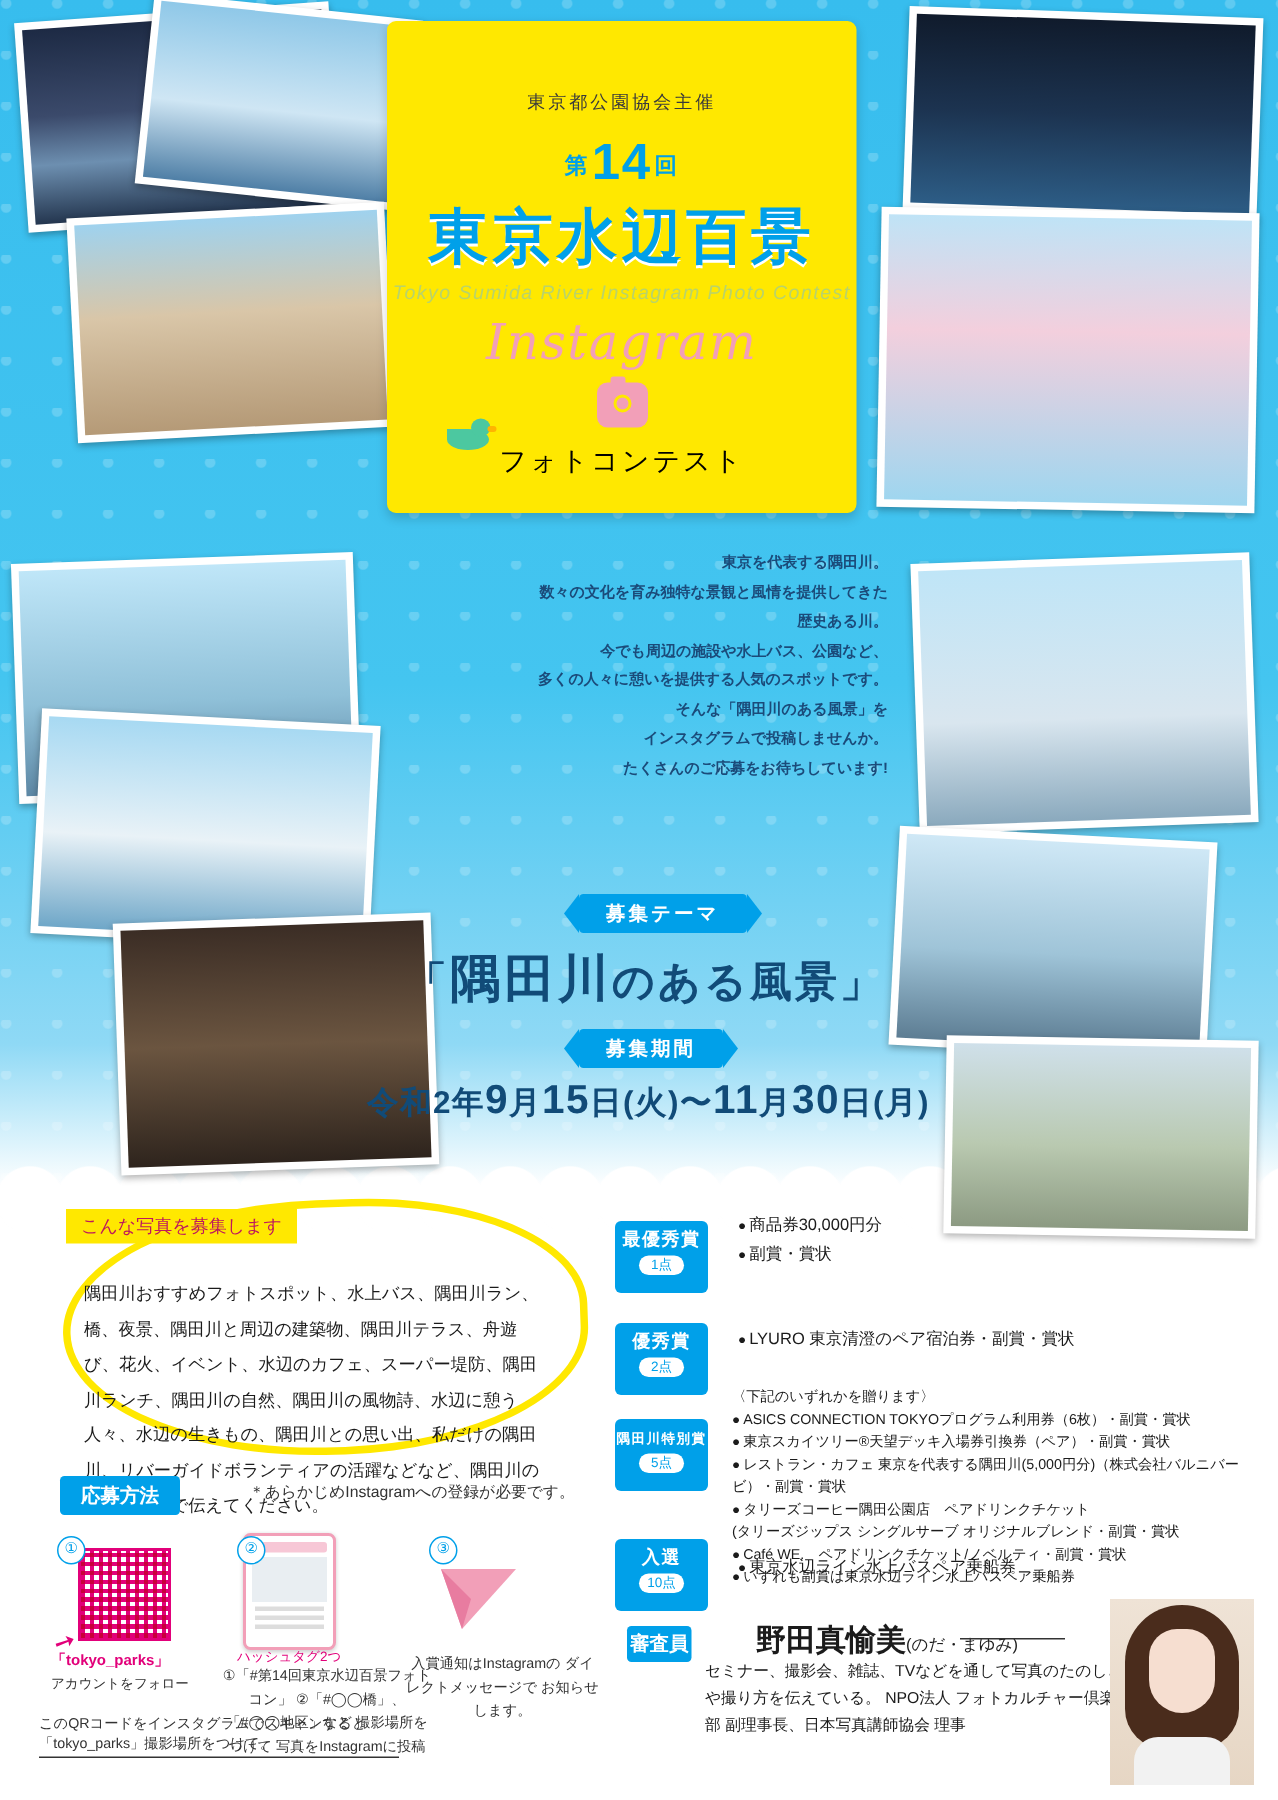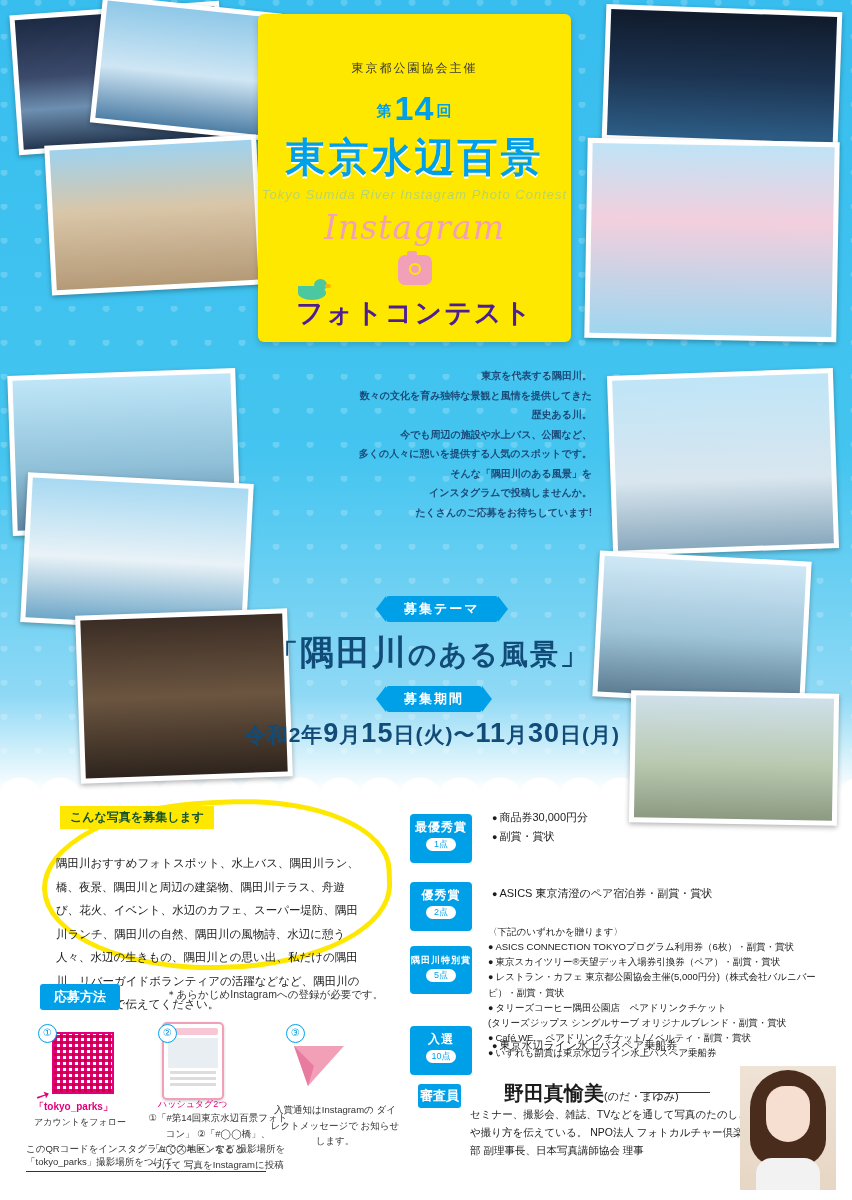--- a/index.html
+++ b/index.html
@@ -57,21 +57,21 @@
   .tc-insta{
     font-size:33px;color:#f29fb8;font-style:italic;font-family:"DejaVu Serif","Liberation Serif",serif;
     margin-top:6px;letter-spacing:1px;
   }
   .tc-camera{
     width:34px;height:30px;border-radius:7px;background:#f29fb8;margin:8px auto 0;position:relative;
   }
   .tc-camera:before{content:"";position:absolute;left:11px;top:8px;width:12px;height:12px;border-radius:50%;border:2.5px solid #ffe800;box-sizing:border-box;}
   .tc-camera:after{content:"";position:absolute;left:9px;top:-4px;width:10px;height:5px;background:#f29fb8;border-radius:2px 2px 0 0;}
   .tc-foto{
-    font-size:27px;font-weight:bold;color:#4c1d95;letter-spacing:2px;margin-top:10px;
+    font-size:18px;font-weight:normal;color:#000000;letter-spacing:2px;margin-top:10px;
     font-family:"DejaVu Serif","Liberation Serif",serif;
   }
   .duck{position:absolute;left:40px;bottom:42px;width:30px;height:20px;}
   .duck .body{position:absolute;left:0;bottom:0;width:28px;height:14px;background:#4cc8a0;border-radius:0 50% 50% 50%;}
   .duck .head{position:absolute;left:16px;bottom:9px;width:13px;height:12px;background:#4cc8a0;border-radius:50%;}
   .duck .beak{position:absolute;left:27px;bottom:12px;width:6px;height:4px;background:#ffb400;border-radius:2px;}
 
   
   .intro{
     position:absolute;left:240px;top:366px;width:352px;text-align:right;color:#1b4b7a;
@@ -95,21 +95,21 @@
   }
   .theme-title .big{font-size:34px;}
   .period-text{
     position:absolute;left:240px;top:718px;width:380px;text-align:right;
     font-size:21px;font-weight:bold;color:#114b78;letter-spacing:1px;z-index:5;
   }
   .period-text .n{font-size:27px;color:#114b78;}
 
   
   .calltitle{
-    position:absolute;left:60px;top:806px;background:#ffe800;color:#14532d;font-size:12px;font-weight:bold;
+    position:absolute;left:44px;top:806px;background:#ffe800;color:#be185d;font-size:12px;font-weight:normal;
     padding:3px 10px;z-index:7;
   }
   .callbody{
     position:absolute;left:56px;top:828px;width:310px;font-size:11.5px;line-height:2.05;color:#1b1b1b;z-index:7;margin-top:24px;
   }
   .scribble{
     position:absolute;left:42px;top:800px;width:340px;height:160px;
     border:5px solid #ffe800;border-radius:50% 45% 48% 52%;
     transform:rotate(-2deg);z-index:6;
   }
@@ -314,35 +314,35 @@
   </div>
 
   <div class="prize-badge" style="left:410px;top:868px;">
     <div class="pb-crown">♛</div>
     <div class="pb-box">
       <span class="pb-name">優秀賞</span>
       <span class="pb-count">2点</span>
     </div>
   </div>
   <div class="prize-text" style="left:492px;top:884px;">
-    <div class="dot">ASICS 東京清澄のペア宿泊券・副賞・賞状</div>
+    <div class="dot">LYURO 東京清澄のペア宿泊券・副賞・賞状</div>
   </div>
 
   <div class="prize-badge" style="left:410px;top:932px;">
     <div class="pb-crown">♛</div>
     <div class="pb-box small">
       <span class="pb-name">隅田川特別賞</span>
       <span class="pb-count">5点</span>
     </div>
   </div>
   <div class="prize-text" style="left:488px;top:924px;width:350px;line-height:1.58;font-size:9.5px;">
     <div>〈下記のいずれかを贈ります〉</div>
     <div class="dot">ASICS CONNECTION TOKYOプログラム利用券（6枚）・副賞・賞状</div>
     <div class="dot">東京スカイツリー®天望デッキ入場券引換券（ペア）・副賞・賞状</div>
-    <div class="dot">レストラン・カフェ 東京都公園協会主催(5,000円分)（株式会社バルニバービ）・副賞・賞状</div>
+    <div class="dot">レストラン・カフェ 東京を代表する隅田川(5,000円分)（株式会社バルニバービ）・副賞・賞状</div>
     <div class="dot">タリーズコーヒー隅田公園店　ペアドリンクチケット</div>
     <div>(タリーズジップス シングルサーブ オリジナルブレンド・副賞・賞状</div>
     <div class="dot">Café WE.　ペアドリンクチケット/ノベルティ・副賞・賞状</div>
     <div class="dot">いずれも副賞は東京水辺ライン水上バスペア乗船券</div>
   </div>
 
   <div class="prize-badge" style="left:410px;top:1012px;">
     <div class="pb-crown">♛</div>
     <div class="pb-box">
       <span class="pb-name">入選</span>

